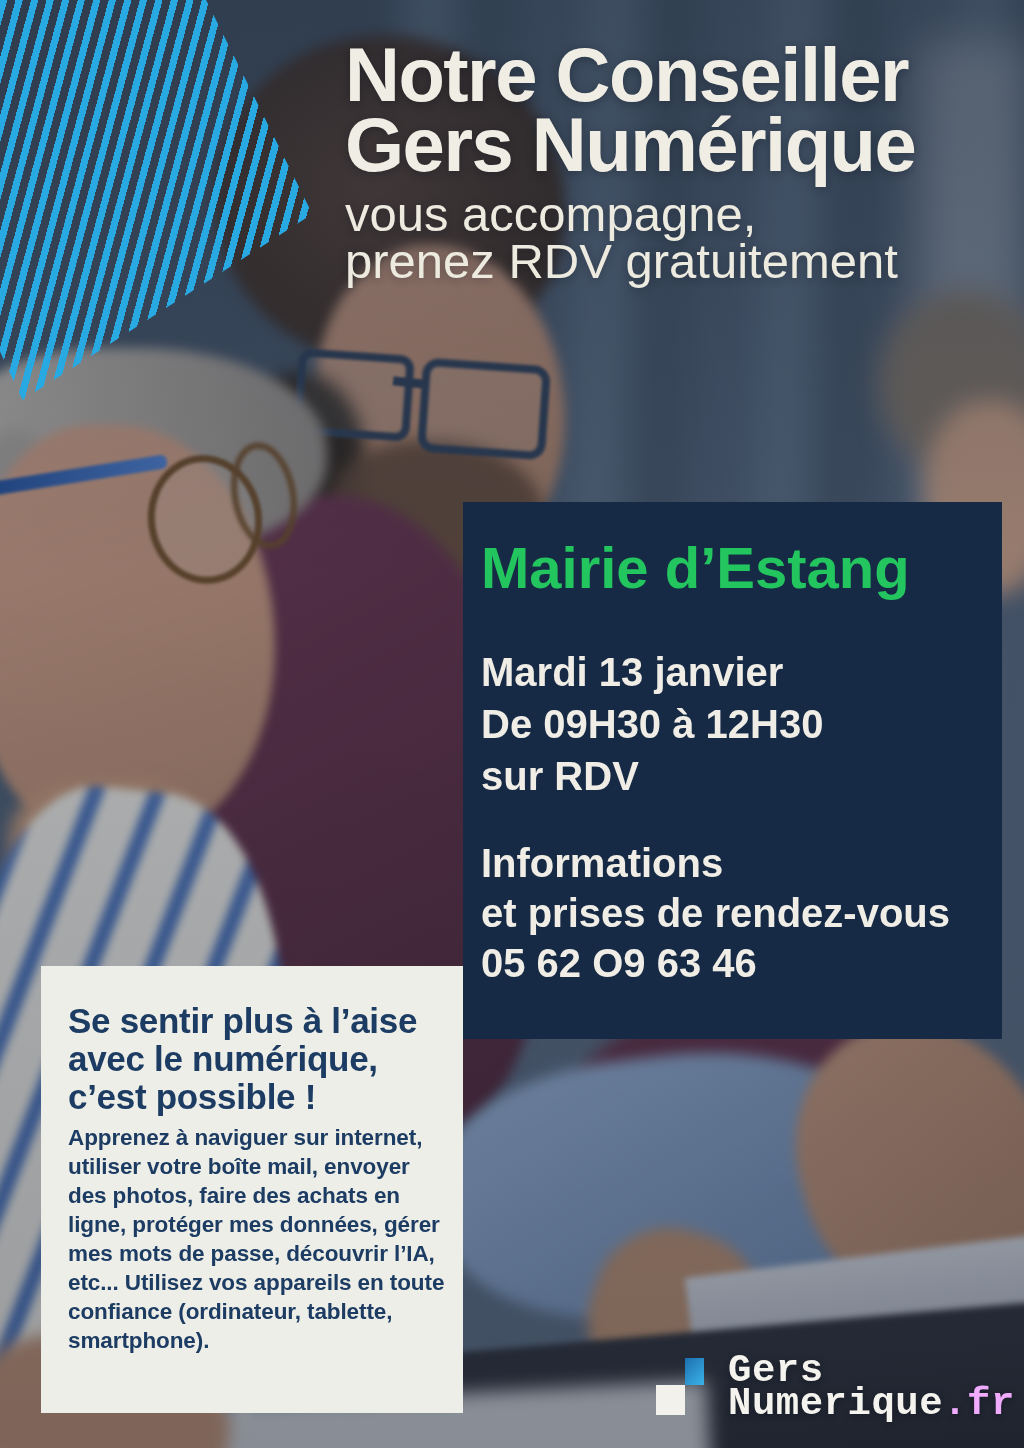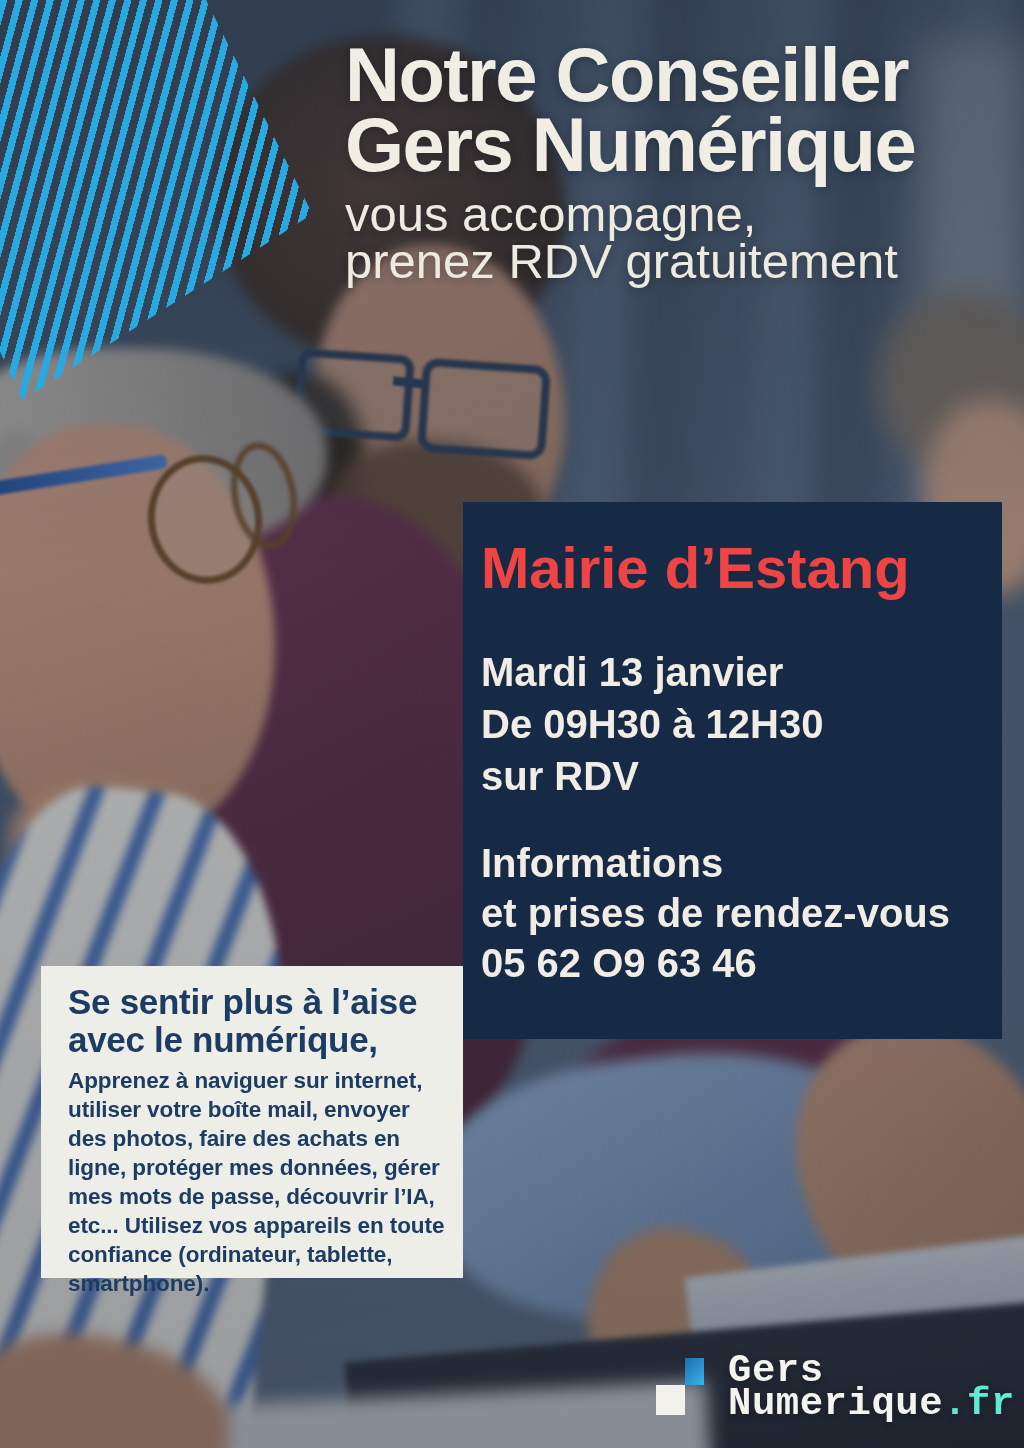--- a/index.html
+++ b/index.html
@@ -86,39 +86,39 @@
   .title-block { position:absolute; left:345px; top:40px; color:#F0EEE4; }
   .title-line { font-size:76px; line-height:70px; font-weight:700; letter-spacing:-1.5px;
                 text-shadow:0 2px 10px rgba(10,16,26,.35); white-space:nowrap; }
   .subtitle-block { margin-top:11px; }
   .subtitle-line { font-size:49px; line-height:47px; font-weight:400; color:#EDEBE0;
                 text-shadow:0 2px 8px rgba(10,16,26,.3); white-space:nowrap; }
 
   
   .event-box { position:absolute; left:463px; top:502px; width:539px; height:537px;
                background:#172A45; box-sizing:border-box; padding:36px 16px 0 18px; color:#EFEDE6; }
-  .location { font-size:58px; line-height:60px; font-weight:700; color:#ef4444; white-space:nowrap; }
+  .location { font-size:58px; line-height:60px; font-weight:700; color:#22c55e; white-space:nowrap; }
   .schedule { margin-top:48px; font-size:40px; line-height:52px; font-weight:700; }
   .info     { margin-top:36px; font-size:40px; line-height:50px; font-weight:700; }
   .schedule div, .info div { white-space:nowrap; }
 
   
-  .pitch-box { position:absolute; left:41px; top:966px; width:422px; height:312px;
-               background:#EDEEE7; box-sizing:border-box; padding:17px 12px 0 27px; color:#1D3C63; }
+  .pitch-box { position:absolute; left:41px; top:966px; width:422px; height:447px;
+               background:#EDEEE7; box-sizing:border-box; padding:36px 12px 0 27px; color:#1D3C63; }
   .pitch-title div { font-size:35px; line-height:38px; font-weight:700; letter-spacing:-0.3px; white-space:nowrap; }
   .pitch-body { margin-top:7px; font-size:22.5px; line-height:29px; font-weight:700; letter-spacing:-0.1px; }
 
   
   .brand { position:absolute; left:655px; top:1355px; width:360px; height:90px; }
   .brand > * { position:absolute; }
   .sq-blue  { left:30px; top:3px; width:19px; height:27px; background:linear-gradient(135deg,#1d6fae 0%,#3ab3ea 100%); }
   .sq-white { left:1px; top:30px; width:29px; height:30px; background:#F2F1EB; }
   .brand-text { left:73px; top:0; color:#F4F3EE; font-weight:700; font-size:39px; line-height:33px;
                 letter-spacing:0.5px; text-shadow:0 2px 6px rgba(10,16,26,.4); white-space:nowrap;font-family:Liberation Mono, monospace; }
-  .brand-tld { color:#5eead4; }
+  .brand-tld { color:#f0abfc; }
 </style>
 </head>
 <body>
 
 <div class="poster">
 
   <div class="photo">
     <div class="bg-base"></div>
     <div class="bg-bands"></div>
     <div class="pillar"></div>
@@ -173,20 +173,21 @@
       <div>Informations</div>
       <div>et prises de rendez-vous</div>
       <div>05 62 O9 63 46</div>
     </div>
   </div>
 
   <div class="pitch-box">
     <div class="pitch-title">
       <div>Se sentir plus à l’aise</div>
       <div>avec le numérique,</div>
+      <div>c’est possible !</div>
     </div>
     <div class="pitch-body">Apprenez à naviguer sur internet, utiliser votre boîte mail, envoyer des photos, faire des achats en ligne, protéger mes données, gérer mes mots de passe, découvrir l’IA, etc... Utilisez vos appareils en toute confiance (ordinateur, tablette, smartphone).</div>
   </div>
 
   <div class="brand">
     <div class="sq-blue"></div>
     <div class="sq-white"></div>
     <div class="brand-text">
       <div>Gers</div>
       <div><span>Numerique</span><span class="brand-tld">.fr</span></div>

